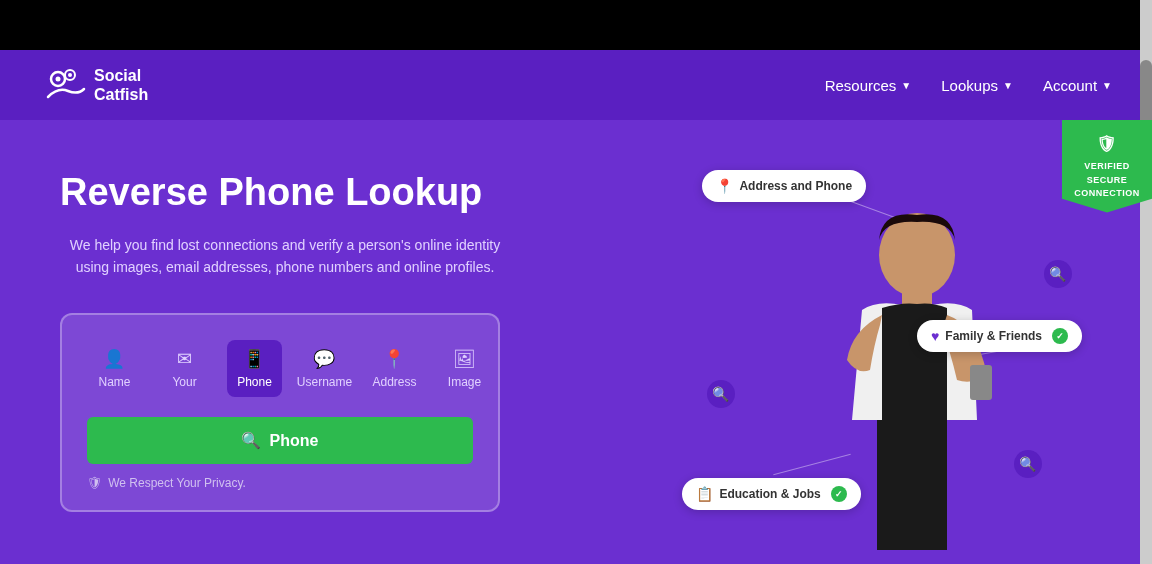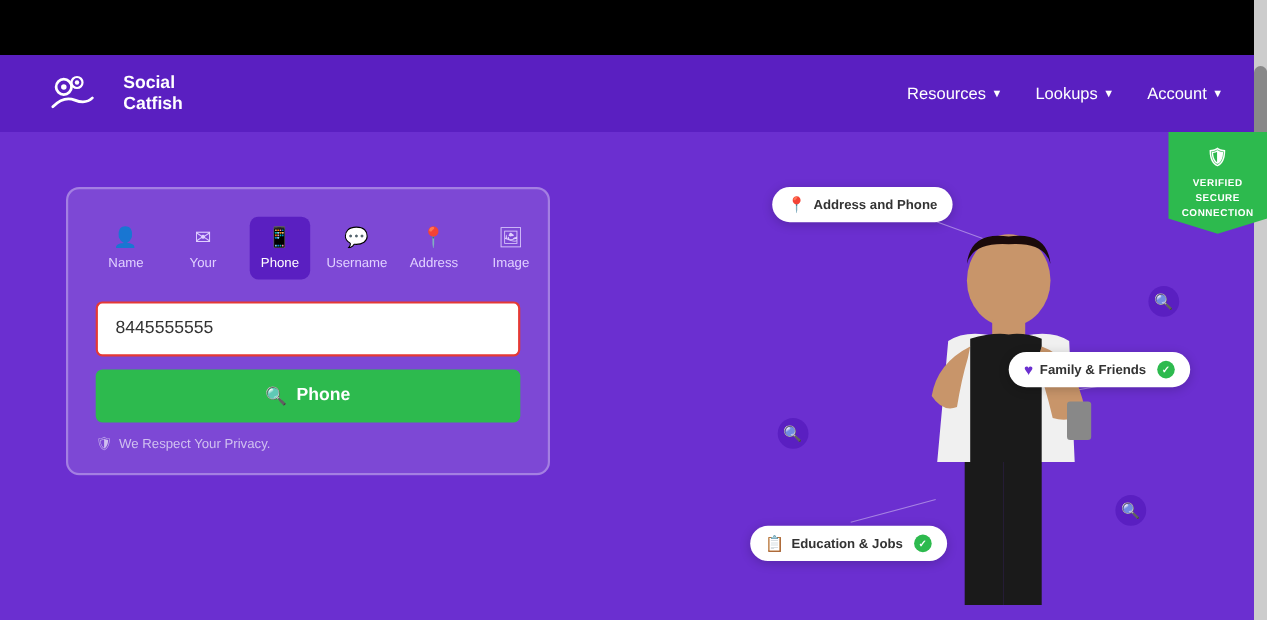--- a/index.html
+++ b/index.html
@@ -17,21 +17,21 @@
       background: #5a1fc1;
       padding: 0 40px;
       height: 70px;
       display: flex;
       align-items: center;
       justify-content: space-between;
     }
     .logo-area {
       display: flex;
       align-items: center;
-      gap: 22px;
+      gap: 4px;
       cursor: pointer;
     }
     .logo-icon {
       width: 50px;
       height: 40px;
     }
     .logo-text {
       color: #fff;
       font-size: 16px;
       font-weight: bold;
@@ -316,20 +316,22 @@
 <section class="hero">
 
   <div class="secure-badge">
     <span class="shield-icon">🛡</span>
     <span>VERIFIED</span><br>
     <span>SECURE</span><br>
     <span>CONNECTION</span>
   </div>
 
   <div class="hero-left">
+    <h1 class="hero-title">Reverse Phone Lookup</h1>
+    <p class="hero-subtitle">We help you find lost connections and verify a person's online identity using images, email addresses, phone numbers and online profiles.</p>
 
     <div class="search-card">
 
       <div class="search-tabs">
         <div class="tab-item">
           <span class="tab-icon">👤</span>
           <span>Name</span>
         </div>
         <div class="tab-item">
           <span class="tab-icon">✉</span>
@@ -346,23 +348,20 @@
         <div class="tab-item">
           <span class="tab-icon">📍</span>
           <span>Address</span>
         </div>
         <div class="tab-item">
           <span class="tab-icon">🖼</span>
           <span>Image</span>
         </div>
       </div>
 
-      <div class="search-input-wrap">
-        <input type="text" class="search-input" value="8445555555" style="">
-      </div>
 
       <button class="search-btn">
         <span>🔍</span>
         <span>Phone</span>
       </button>
 
       <div class="privacy-note">
         <span>🛡</span>
         <span>We Respect Your Privacy.</span>
       </div>

